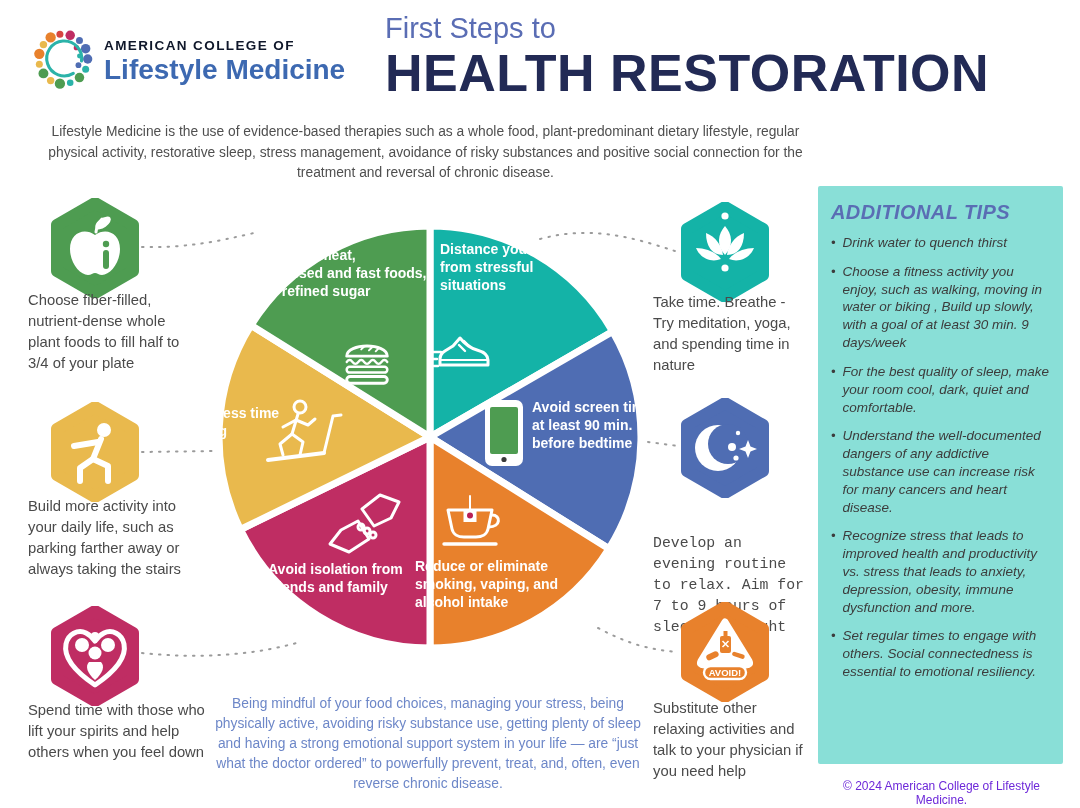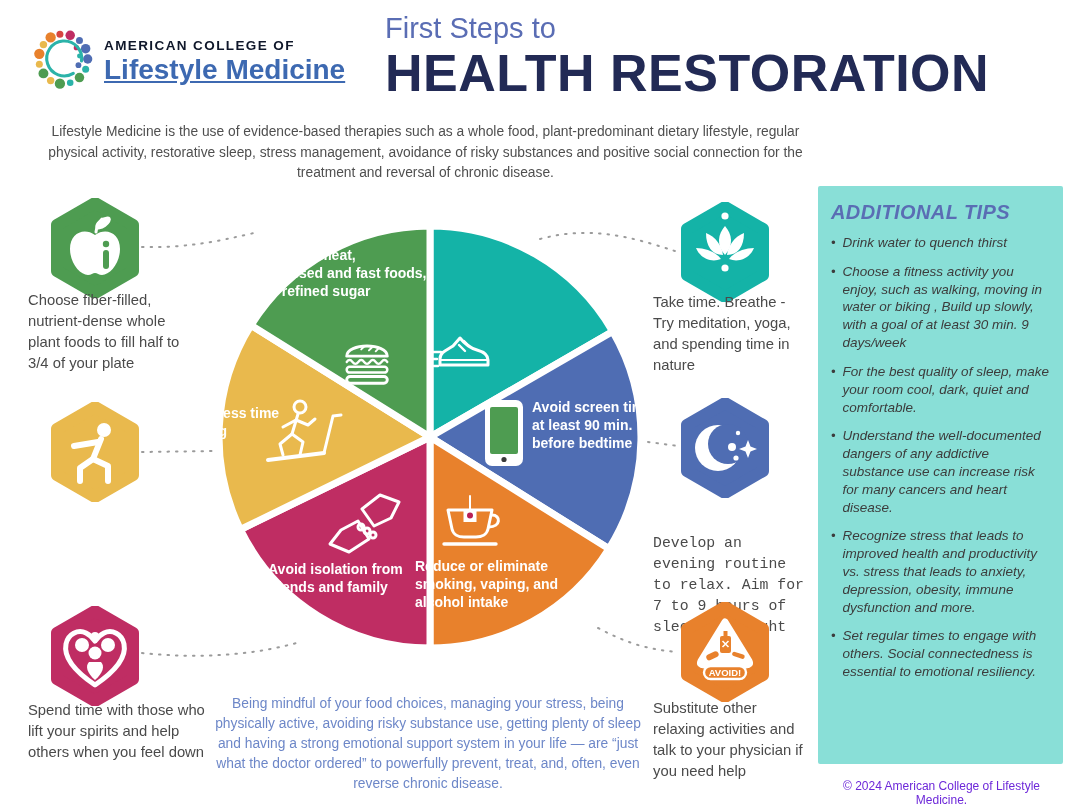--- a/index.html
+++ b/index.html
@@ -3,21 +3,21 @@
 <meta charset="utf-8">
 <style>
   html,body{margin:0;padding:0;}
   body{font-family:"Liberation Sans", sans-serif; background:#ffffff;}
   #canvas{position:relative;width:1080px;height:808px;background:#fff;overflow:hidden;}
 
   
   .logo-svg{position:absolute;left:28px;top:24px;}
   .logo-text{position:absolute;left:104px;top:38px;}
   .logo-line1{font-size:13.5px;font-weight:bold;letter-spacing:1.4px;color:#0f172a;}
-  .logo-line2{font-size:28px;font-weight:bold;color:#3d69b1;margin-top:1px;text-decoration:underline;}
+  .logo-line2{font-size:28px;font-weight:bold;color:#3d69b1;margin-top:1px;}
   .title-block{position:absolute;left:385px;top:12px;width:690px;}
   .title-small{font-size:29px;color:#5a6db4;font-weight:400;}
   .title-large{font-size:52px;font-weight:800;color:#222a55;line-height:1.02;margin-top:2px;letter-spacing:0.5px;}
 
   .intro{position:absolute;left:28px;top:122px;width:795px;text-align:center;
          font-size:13.8px;line-height:1.5;color:#4f4f4f;}
 
   
   #connectors{position:absolute;left:0;top:0;z-index:0;pointer-events:none;}
 
@@ -93,20 +93,21 @@
   <svg id="pie-svg" width="436" height="436" viewBox="0 0 436 436">
       <path d="M218,218 L218.0,7.0 A211,211 0 0 1 400.7,112.5 Z" fill="#14b3a7" stroke="#ffffff" stroke-width="7" stroke-linejoin="round"></path>
       <path d="M218,218 L400.7,112.5 A211,211 0 0 1 396.9,329.8 Z" fill="#4f6db3" stroke="#ffffff" stroke-width="7" stroke-linejoin="round"></path>
       <path d="M218,218 L396.9,329.8 A211,211 0 0 1 218.0,429.0 Z" fill="#e8812c" stroke="#ffffff" stroke-width="7" stroke-linejoin="round"></path>
       <path d="M218,218 L218.0,429.0 A211,211 0 0 1 28.4,310.5 Z" fill="#bf2d63" stroke="#ffffff" stroke-width="7" stroke-linejoin="round"></path>
       <path d="M218,218 L28.4,310.5 A211,211 0 0 1 39.1,106.2 Z" fill="#e9b94d" stroke="#ffffff" stroke-width="7" stroke-linejoin="round"></path>
       <path d="M218,218 L39.1,106.2 A211,211 0 0 1 218.0,7.0 Z" fill="#4e9c51" stroke="#ffffff" stroke-width="7" stroke-linejoin="round"></path>
     </svg>
 
   <div class="wedge-label" style="left:253px;top:246px;width:175px;">Decrease meat, processed and fast foods, and refined sugar</div>
+  <div class="wedge-label" style="left:440px;top:240px;width:135px;">Distance yourself from stressful situations</div>
   <div class="wedge-label" style="left:185px;top:404px;width:95px;">First less time sitting</div>
   <div class="wedge-label" style="left:532px;top:398px;width:125px;">Avoid screen time at least 90 min. before bedtime</div>
   <div class="wedge-label" style="left:268px;top:560px;width:145px;">Avoid isolation from friends and family</div>
   <div class="wedge-label" style="left:415px;top:557px;width:165px;">Reduce or eliminate smoking, vaping, and alcohol intake</div>
 
   <svg class="wedge-icon" style="left:338px;top:332px;" width="58" height="58" viewBox="0 0 60 60">
     <g stroke="#fff" fill="none" stroke-linecap="round" stroke-linejoin="round">
       <path d="M9,25 C9,11 51,11 51,25 L9,25 Z" stroke-width="3"></path>
       <path d="M24,18 l3,-3 M32,19 l3,-3 M39,20 l2.5,-2.5" stroke-width="2"></path>
       <path d="M9,31 q3,-4 6,0 q3,4 6,0 q3,-4 6,0 q3,4 6,0 q3,-4 6,0 q3,4 6,0 q3,-4 6,0" stroke-width="2.4"></path>
@@ -170,20 +171,21 @@
   <svg class="hex" style="left:50px;top:402px;" width="90" height="100" viewBox="0 0 90 100">
     <polygon points="45,5 83,27 83,73 45,95 7,73 7,27" stroke-linejoin="round" stroke-width="12" stroke="#e9b94d" fill="#e9b94d"></polygon>
     <circle cx="54" cy="28" r="7" fill="#fff"></circle>
     <g stroke="#fff" fill="none" stroke-width="6" stroke-linecap="round" stroke-linejoin="round">
       <path d="M51,37 L43,57"></path>
       <path d="M24,44 L48,40"></path>
       <path d="M43,57 L30,66 L30,79"></path>
       <path d="M43,57 L58,64 L58,79"></path>
     </g>
   </svg>
+  <div class="side-text" style="left:28px;top:496px;width:176px;">Build more activity into your daily life, such as parking farther away or always taking the stairs</div>
 
   <svg class="hex" style="left:50px;top:606px;" width="90" height="100" viewBox="0 0 90 100">
     <polygon points="45,5 83,27 83,73 45,95 7,73 7,27" stroke-linejoin="round" stroke-width="12" stroke="#bf2d63" fill="#bf2d63"></polygon>
     <path d="M45,79 C20,62 14,48 16,38 C18,28 28,23 36,27 C40,29 43,32 45,35 C47,32 50,29 54,27 C62,23 72,28 74,38 C76,48 70,62 45,79 Z" fill="none" stroke="#fff" stroke-width="5" stroke-linejoin="round"></path>
     <circle cx="32" cy="39" r="7" fill="#fff"></circle>
     <circle cx="58" cy="39" r="7" fill="#fff"></circle>
     <circle cx="45" cy="30" r="4" fill="#fff"></circle>
     <circle cx="45" cy="47" r="6.5" fill="#fff"></circle>
     <path d="M45,74 C37,67 35,60 39,56 L51,56 C55,60 53,67 45,74 Z" fill="#fff"></path>
   </svg>

